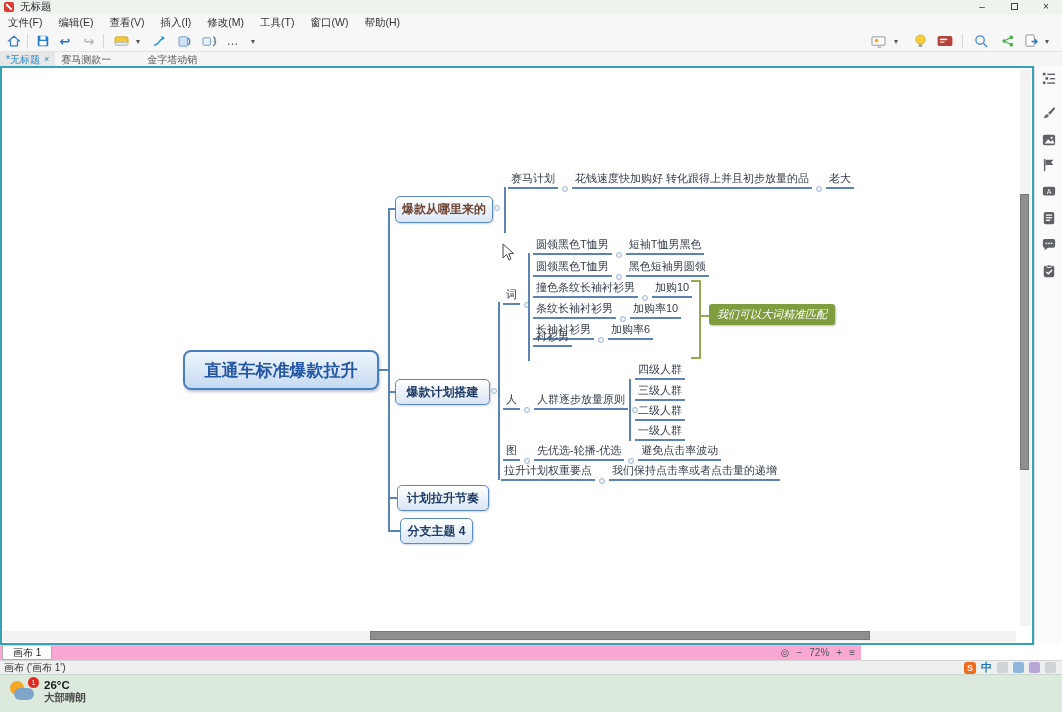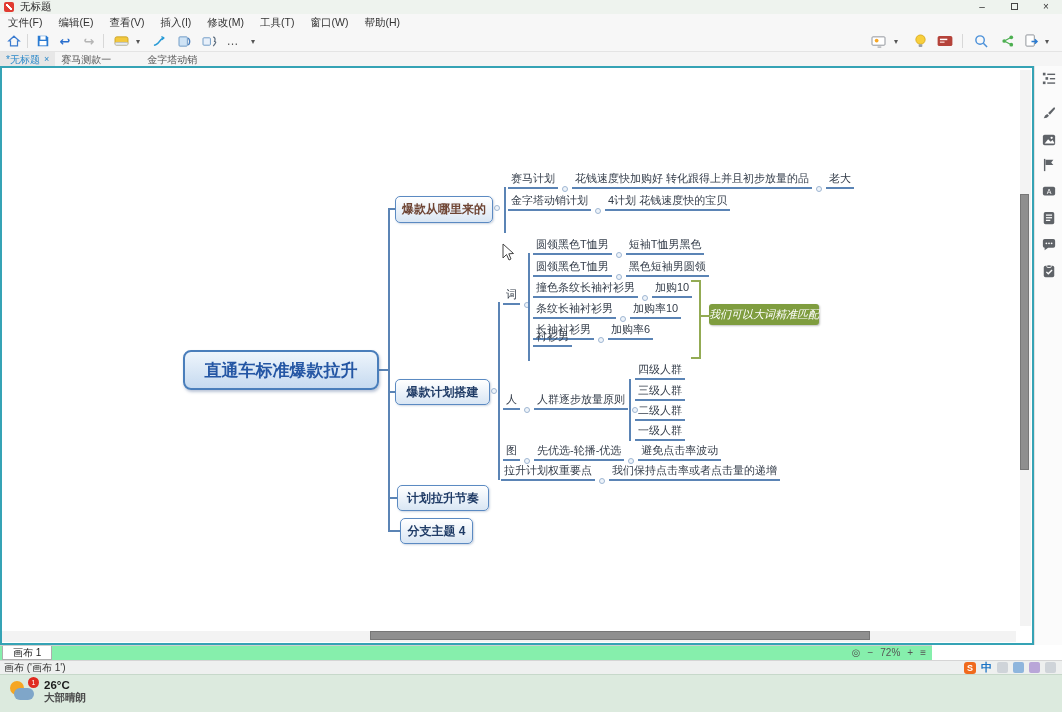--- a/index.html
+++ b/index.html
@@ -42,32 +42,32 @@
         box-shadow:1px 1px 2px rgba(60,90,140,.25);}
   .central{position:absolute;border:2.5px solid #4a7ebb;border-radius:8px;background:linear-gradient(#eef5fc,#c6daf0);
         display:flex;align-items:center;justify-content:center;font-size:17px;font-weight:bold;color:#2456a4;
         box-shadow:1px 2px 3px rgba(60,90,140,.35);}
   .mrow{position:absolute;display:flex;align-items:flex-end;white-space:nowrap;}
   .seg{display:inline-block;font-size:11px;color:#333c49;border-bottom:2px solid #5b84b5;padding:1px 3px 2px 3px;line-height:13px;}
   .dot{display:inline-block;width:6px;height:6px;border:1px solid #9fb6d2;background:#eef4fa;border-radius:50%;
        margin:0 4px;transform:translateY(3px);}
   .gl{position:absolute;background:#93ab54;}
   .gbox{position:absolute;background:#7f9d3f;color:#fff;font-size:11px;font-style:italic;border-radius:3px;
-        padding:3px 0;box-shadow:1px 1px 2px rgba(0,0,0,.25);white-space:nowrap;}
+        padding:3px 8px;box-shadow:1px 1px 2px rgba(0,0,0,.25);white-space:nowrap;}
   .vtrack{position:absolute;right:1px;top:2px;width:11px;height:556px;background:#f3f3f3;}
   .vthumb{position:absolute;right:2px;top:124px;width:9px;height:276px;background:#8f8f8f;border:1px solid #777;}
   .htrack{position:absolute;left:0;bottom:1px;height:11px;width:1014px;background:#f3f3f3;}
   .hthumb{position:absolute;left:368px;bottom:2px;width:500px;height:9px;background:#8f8f8f;border:1px solid #777;}
 
   
   .rpanel{position:absolute;left:1034px;top:66px;width:28px;height:579px;background:#fbfbfb;border-left:1px solid #e2e2e2;}
   .ricon{position:absolute;left:6px;width:16px;height:16px;display:flex;align-items:center;justify-content:center;}
 
   
-  .sheetbar{position:absolute;left:0;top:645px;width:932px;height:15px;background:#86efac;border-top:1px solid #cfcfcf;}
+  .sheetbar{position:absolute;left:0;top:645px;width:861px;height:15px;background:#f9a8d4;border-top:1px solid #cfcfcf;}
   .sheettab{position:absolute;left:2px;top:0px;height:14px;background:#fff;border:1px solid #aeaeae;border-top:none;
             font-size:10px;color:#222;padding:0 10px;line-height:13px;}
   .zoomctrl{position:absolute;right:6px;top:1px;display:flex;gap:7px;font-size:10px;color:#555;align-items:center;}
 
   
   .statusbar{position:absolute;left:0;top:660px;width:1062px;height:14px;background:#eef0ef;border-top:1px solid #d5d5d5;
              display:flex;align-items:center;}
   .statustext{font-size:10px;color:#333;margin-left:4px;}
   .imebar{margin-left:auto;display:flex;align-items:center;gap:5px;margin-right:6px;}
   .imes{width:12px;height:12px;background:#f06a1d;color:#fff;font-size:9px;font-weight:bold;border-radius:3px;
@@ -259,25 +259,20 @@
 
     <i class="dot" style="position:absolute;left:492px;top:137px;margin:0;transform:none"></i>
     <div class="vl" style="left:502px;top:119px;height:46px"></div>
     <div class="mrow" style="left:506px;top:103px">
       <span class="seg">赛马计划</span>
         <i class="dot"></i>
       <span class="seg">花钱速度快加购好 转化跟得上并且初步放量的品</span>
         <i class="dot"></i>
       <span class="seg">老大</span>
     </div>
-    <div class="mrow" style="left:506px;top:125px">
-      <span class="seg">金字塔动销计划</span>
-        <i class="dot"></i>
-      <span class="seg">4计划 花钱速度快的宝贝</span>
-    </div>
 
     <i class="dot" style="position:absolute;left:489px;top:320px;margin:0;transform:none"></i>
     <div class="vl" style="left:496px;top:234px;height:178px"></div>
 
     <div class="mrow" style="left:501px;top:219px">
       <span class="seg">词</span>
         <i class="dot"></i>
     </div>
     <div class="vl" style="left:526px;top:185px;height:108px"></div>
     <div class="mrow" style="left:531px;top:169px">

